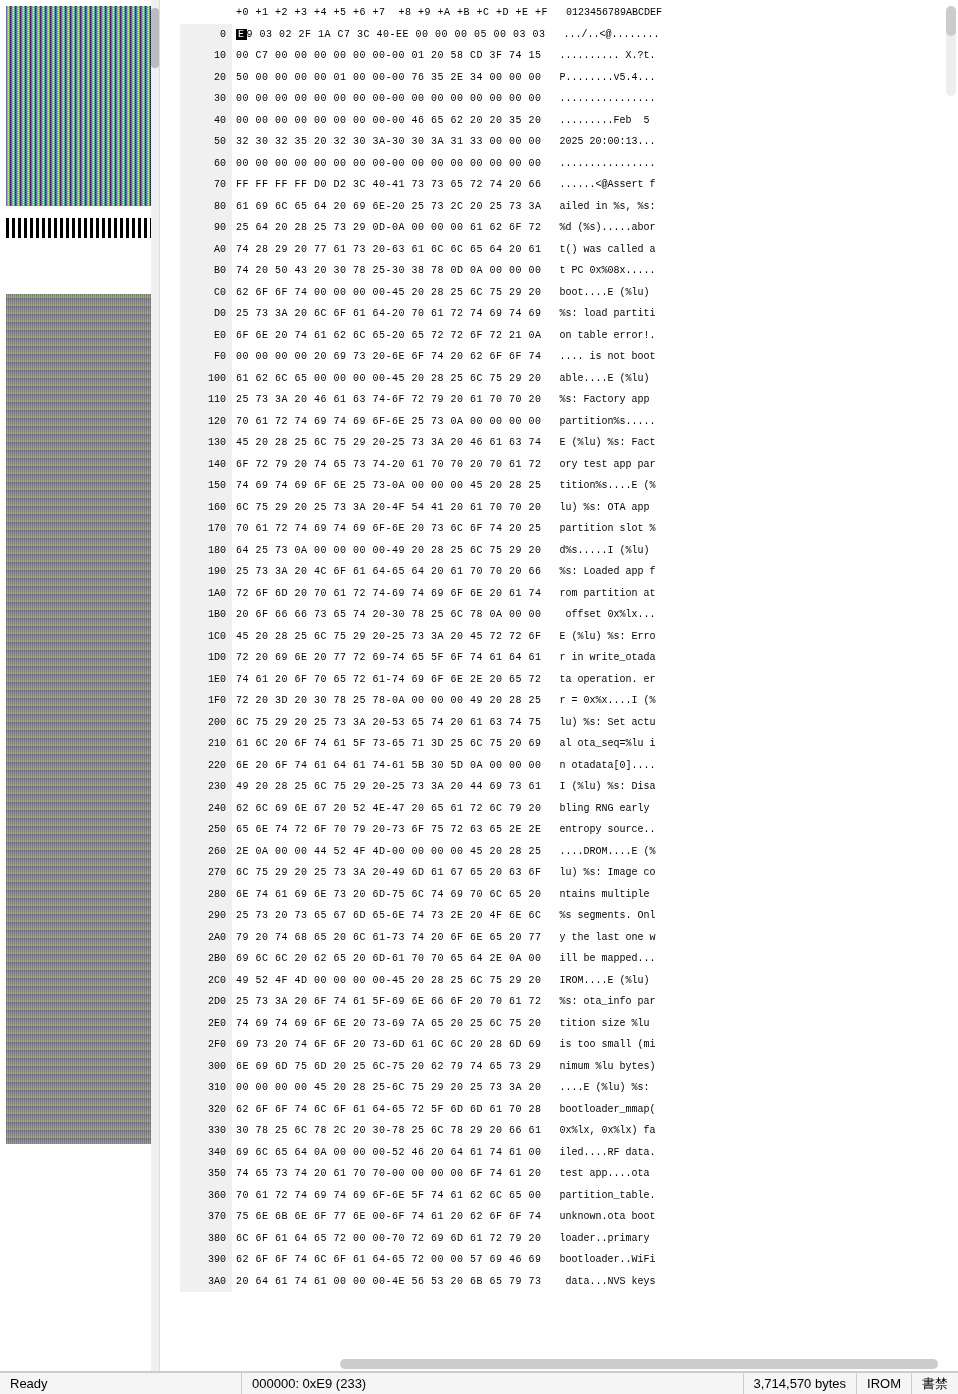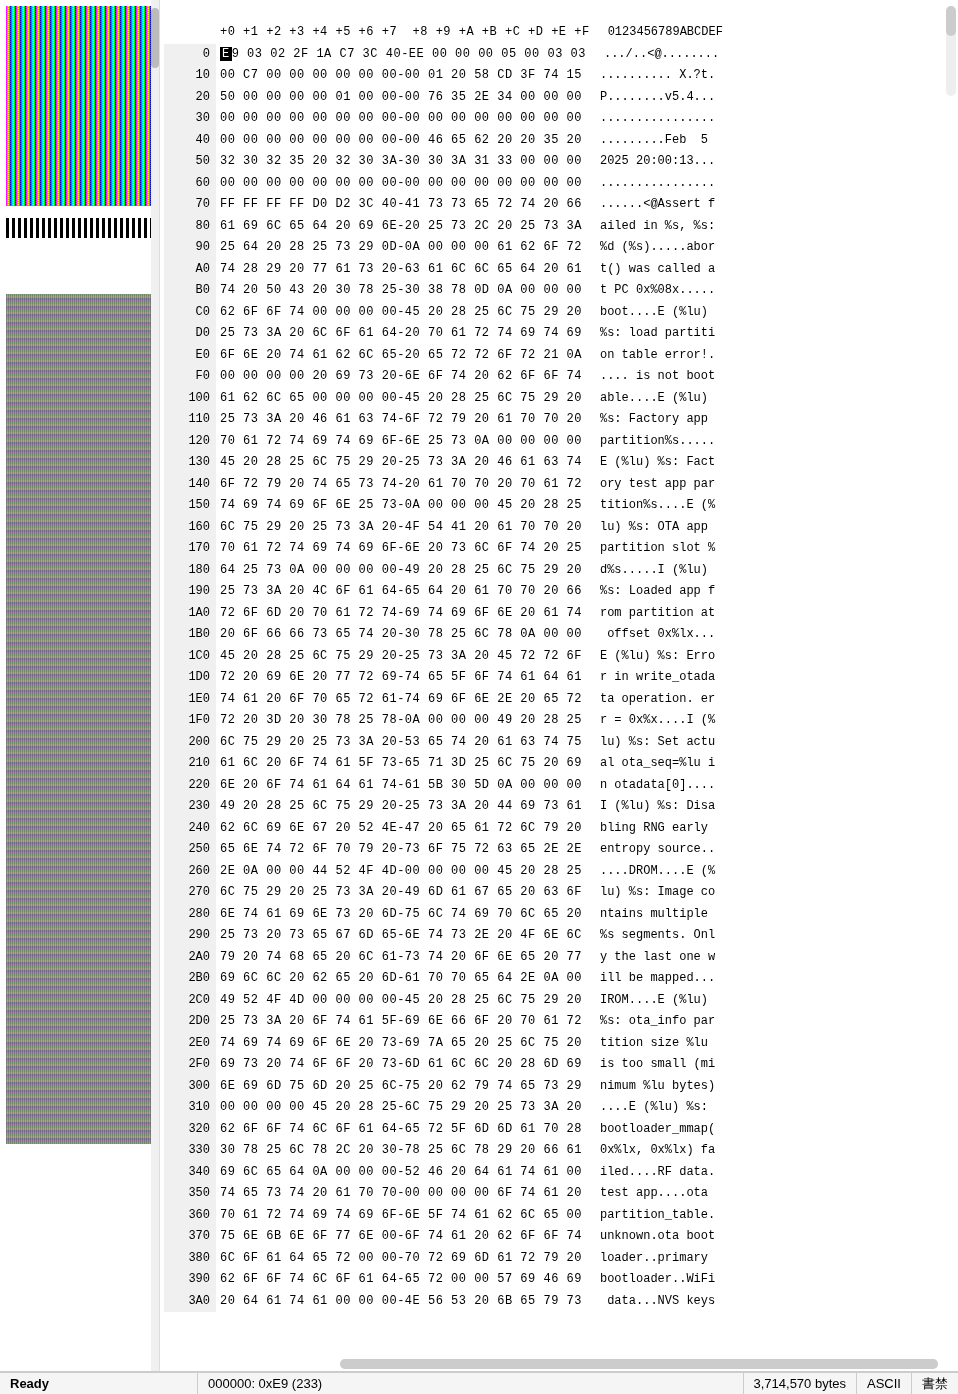--- a/index.html
+++ b/index.html
@@ -64,26 +64,25 @@
       repeating-linear-gradient(90deg, rgba(0,0,0,.2) 0 1px, rgba(255,255,255,.2) 1px 2px);
     background-blend-mode: multiply;
   }
   .hex-panel {
     flex: 1;
     overflow: hidden;
     position: relative;
     background: #fff;
   }
   .hex-content {
-    padding: 2px 0 0 4px;
+    padding: 2px 0 0 20px;
     white-space: pre;
     line-height: 21.5px;
-    font-size: 12px;
+    font-size: 10px;
     color: #000;
-    margin-top: 20px;
   }
   .hex-header {
     color: #000;
     font-weight: normal;
   }
   .offset-col {
     display: inline-block;
     width: 52px;
     text-align: right;
     background: #f0f0f0;
@@ -150,21 +149,21 @@
     font-size: 13px;
     border-top: 1px solid #ccc;
   }
   .status-cell {
     padding: 0 10px;
     border-right: 1px solid #ccc;
     height: 100%;
     display: flex;
     align-items: center;
   }
-  .status-cell.first { width: 198px; font-weight: bold; }
+  .status-cell.first { width: 242px; }
   .status-cell.flex { flex: 1; }
   .status-cell.last { border-right: none; }
 </style>
 </head>
 <body>
 
 <div class="main-area">
   <div class="left-panel">
     <div class="noise-block"></div>
     <div class="noise-block b2"></div>
@@ -182,15 +181,15 @@
     <div class="h-scroll">
       <div class="h-scroll-thumb"></div>
     </div>
   </div>
 </div>
 
 <div class="status-bar">
   <div class="status-cell first">Ready</div>
   <div class="status-cell flex">000000: 0xE9 (233)</div>
   <div class="status-cell">3,714,570 bytes</div>
-  <div class="status-cell">ASCII</div>
+  <div class="status-cell">IROM</div>
   <div class="status-cell last">書禁</div>
 </div>
 
 </body></html>

